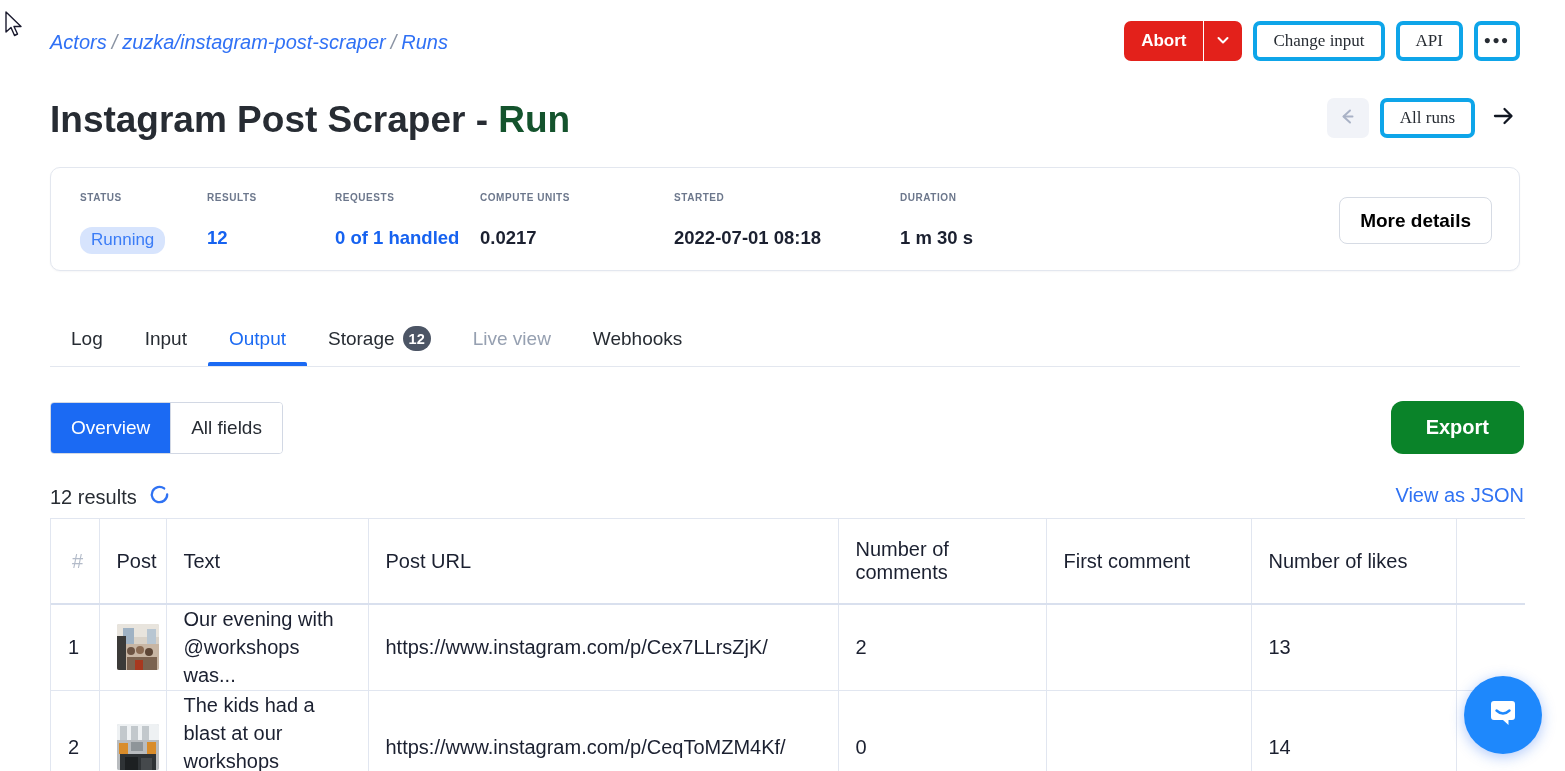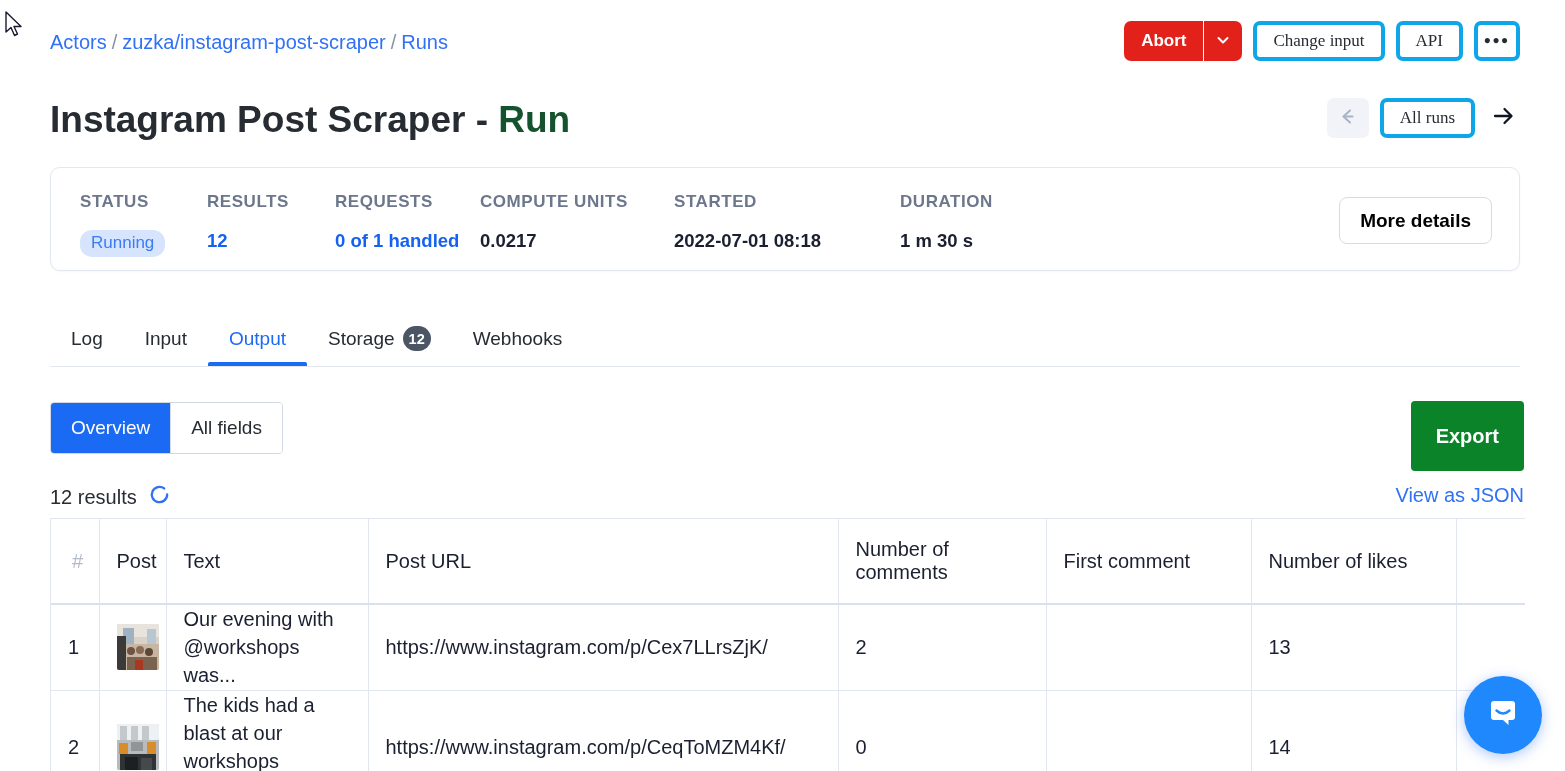--- a/index.html
+++ b/index.html
@@ -12,21 +12,21 @@
     color: #272c33;
   }
   .page { position: relative; width: 1565px; height: 771px; background: #fff; }
 
   
   .topbar {
     position: absolute; left: 0; top: 0; width: 1565px; height: 80px;
   }
   .breadcrumb {
     position: absolute; left: 50px; top: 28px;
-    font-size: 20px; line-height: 28px; white-space: nowrap;
+    font-size: 20px; line-height: 28px; white-space: nowrap; font-style: italic;
   }
   .breadcrumb a { color: #3071f5; text-decoration: none; }
   .breadcrumb .sep { color: #8a93a3; margin: 0 5px; }
 
   .topactions {
     position: absolute; right: 45px; top: 21px;
     display: flex; align-items: center; gap: 11px;
   }
   .btn {
     display: inline-flex; align-items: center; justify-content: center;
@@ -79,22 +79,22 @@
   
   .statcard {
     position: absolute; left: 50px; top: 167px;
     width: 1470px; height: 104px;
     border: 1px solid #e3e7ef; border-radius: 10px; background: #fff;
     box-shadow: 0 1px 2px rgba(20,30,60,.04);
   }
   .stats { position: absolute; left: 29px; top: 24px; display: flex; }
   .stat { margin-right: 0; }
   .stat-label {
-    font-size: 17px; font-weight: bold; letter-spacing: .55px;
-    color: #6c778c; text-transform: uppercase; margin-bottom: 18px; white-space: nowrap;
+    font-size: 10px; font-weight: bold; letter-spacing: .55px;
+    color: #6c778c; text-transform: uppercase; margin-bottom: 24px; white-space: nowrap;
   }
   .stat-value { font-size: 18.5px; font-weight: bold; color: #1b2030; white-space: nowrap; }
   .stat-value.blue { color: #1662f0; }
   .badge-running {
     display: inline-block; background: #d7e4fd; color: #3b7cf6;
     border-radius: 12px; padding: 3px 11px 4px; font-size: 17px; font-weight: normal;
   }
   .w-status { width: 127px; }
   .w-results { width: 128px; }
   .w-requests { width: 145px; }
@@ -140,22 +140,22 @@
   .seg {
     display: inline-flex; align-items: center; justify-content: center;
     padding: 0 20px; font-size: 19px; background: #fff; color: #272c33;
     cursor: pointer; white-space: nowrap;
   }
   .seg.active { background: #1b6af3; color: #fff; }
   .seg + .seg { border-left: 1px solid #d2d8e4; }
 
   .export-btn {
     position: absolute; right: 41px; top: 401px;
-    height: 70px; padding: 0 25px;
-    background: #0a8329; color: #fff; border: none; border-radius: 4px;
+    height: 53px; padding: 0 35px;
+    background: #0a8329; color: #fff; border: none; border-radius: 12px;
     font-size: 20px; font-weight: bold; cursor: pointer;
     display: inline-flex; align-items: center;
   }
 
   .results-line {
     position: absolute; left: 50px; top: 483px;
     font-size: 20px; color: #272c33; display: flex; align-items: center; gap: 11px;
   }
   .view-json {
     position: absolute; right: 41px; top: 484px;
@@ -306,20 +306,23 @@
       <div class="tab">
           <span>Input</span>
         </div>
       <div class="tab active">
           <span>Output</span>
         </div>
       <div class="tab">
         <span>Storage</span>
         <span class="tabchip">12</span>
       </div>
+      <div class="tab muted">
+          <span>Live view</span>
+        </div>
       <div class="tab">
           <span>Webhooks</span>
         </div>
     </div>
   </div>
 
   <div class="segmented">
     <div class="seg active">Overview</div>
     <div class="seg">All fields</div>
   </div>

